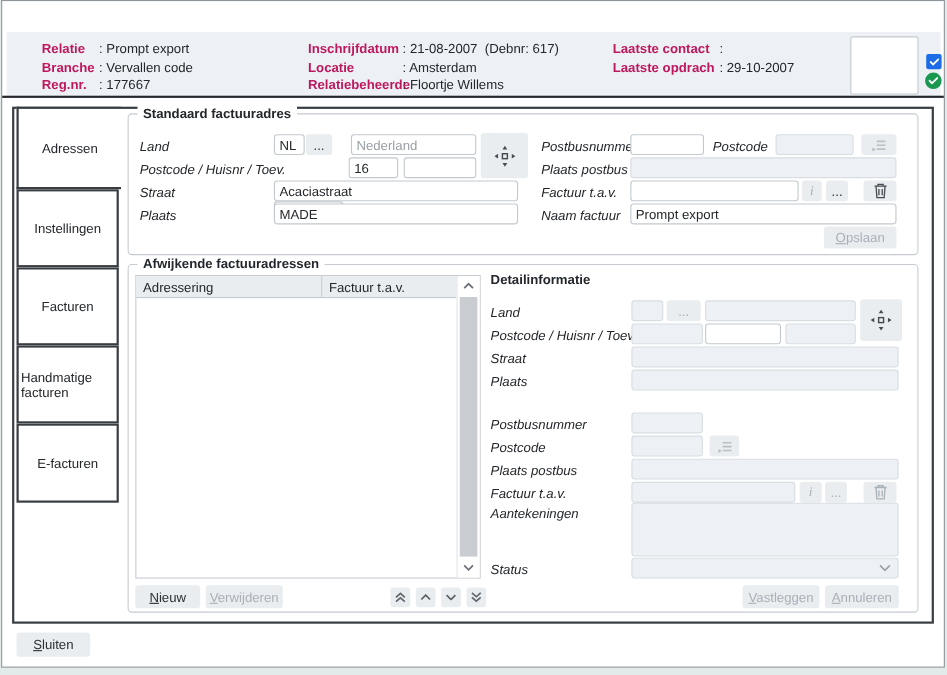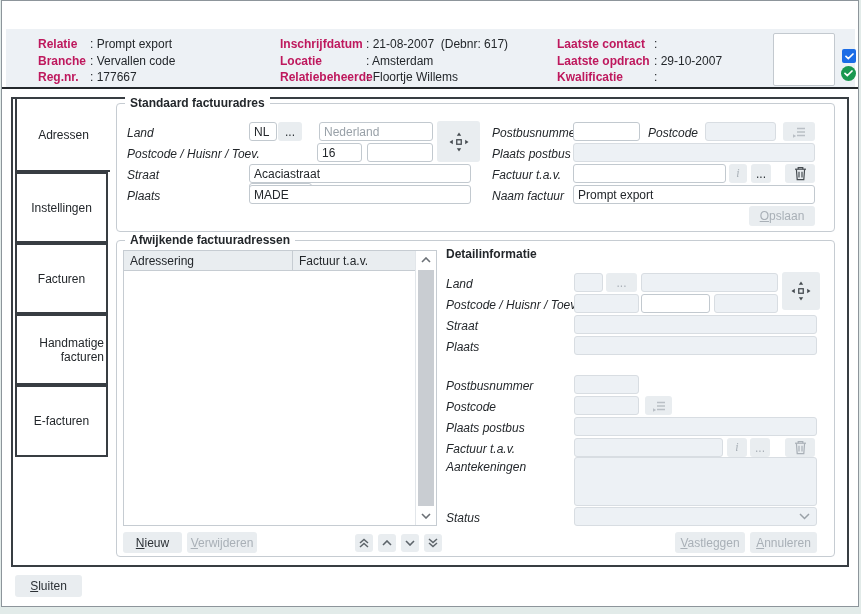--- a/index.html
+++ b/index.html
@@ -33,21 +33,21 @@
   .hv { white-space: pre; }
   .c1 .hl { width: 52px; } .c2 .hl { width: 86px; } .c3 .hl { width: 97px; }
   .photo { position: absolute; left: 767px; top: 4px; width: 62px; height: 53px; background: #fff; border: 1px solid #c3c9cf; border-radius: 2px; }
   .bluecheck { position: absolute; left: 836px; top: 20px; width: 14px; height: 14px; background: #1b6ce6; border-radius: 2px; display: flex; align-items: center; justify-content: center; }
   .greencheck { position: absolute; left: 835px; top: 37px; width: 15px; height: 15px; background: #1a9850; border-radius: 50%; display: flex; align-items: center; justify-content: center; }
   .hdivider { position: absolute; left: 0; top: 86px; width: 100%; height: 2px; background: #24282c; }
   
   .panel { position: absolute; left: 9px; top: 96px; width: 838px; height: 470px; border: 2px solid #383d42; background: #fff; }
   .tab {
     position: absolute; left: 13px; width: 93px; border: 2px solid #383d42; background: #fff;
-    display: flex; align-items: center; justify-content: center; text-align: right;
+    display: flex; align-items: center; justify-content: center; text-align: left;
     font-size: 12px; cursor: pointer; z-index: 3; padding: 2px;
   }
   .tab.active { border-right: none; width: 95px; z-index: 4; }
   
   .group { position: absolute; border: 1px solid #c6ccd2; border-radius: 4px; background: #fff; }
   .legend { position: absolute; top: -8px; left: 8px; background: #fff; padding: 0 5px; font-weight: bold; font-size: 12px; white-space: nowrap; }
   .lbl { position: absolute; font-size: 12px; white-space: nowrap; font-style: italic; }
   .subtitle { position: absolute; font-size: 12px; font-weight: bold; white-space: nowrap; }
   
   .inp {
@@ -93,21 +93,20 @@
       <div><span class="hl">Reg.nr.</span><span class="hv">: 177667</span></div>
     </div>
     <div class="hcol c2" style="left:248px">
       <div><span class="hl">Inschrijfdatum</span><span class="hv">: 21-08-2007  (Debnr: 617)</span></div>
       <div><span class="hl">Locatie</span><span class="hv">: Amsterdam</span></div>
       <div><span class="hl">Relatiebeheerde</span><span class="hv">: Floortje Willems</span></div>
     </div>
     <div class="hcol c3" style="left:525px">
       <div><span class="hl">Laatste contact</span><span class="hv">:</span></div>
       <div><span class="hl">Laatste opdrach</span><span class="hv">: 29-10-2007</span></div>
-      <div><span class="hl">Kwalificatie</span><span class="hv">:</span></div>
     </div>
     <div class="photo"></div>
     <span class="bluecheck">
       <svg width="9" height="7" viewBox="0 0 9 7">
           <path d="M1 3.4 L3.3 5.6 L8 1" stroke="#fff" stroke-width="1.7" fill="none" stroke-linecap="round"></path>
         </svg>
     </span>
     <span class="greencheck">
       <svg width="9" height="7" viewBox="0 0 9 7">
           <path d="M1 3.4 L3.3 5.6 L8 1" stroke="#fff" stroke-width="1.7" fill="none" stroke-linecap="round"></path>

